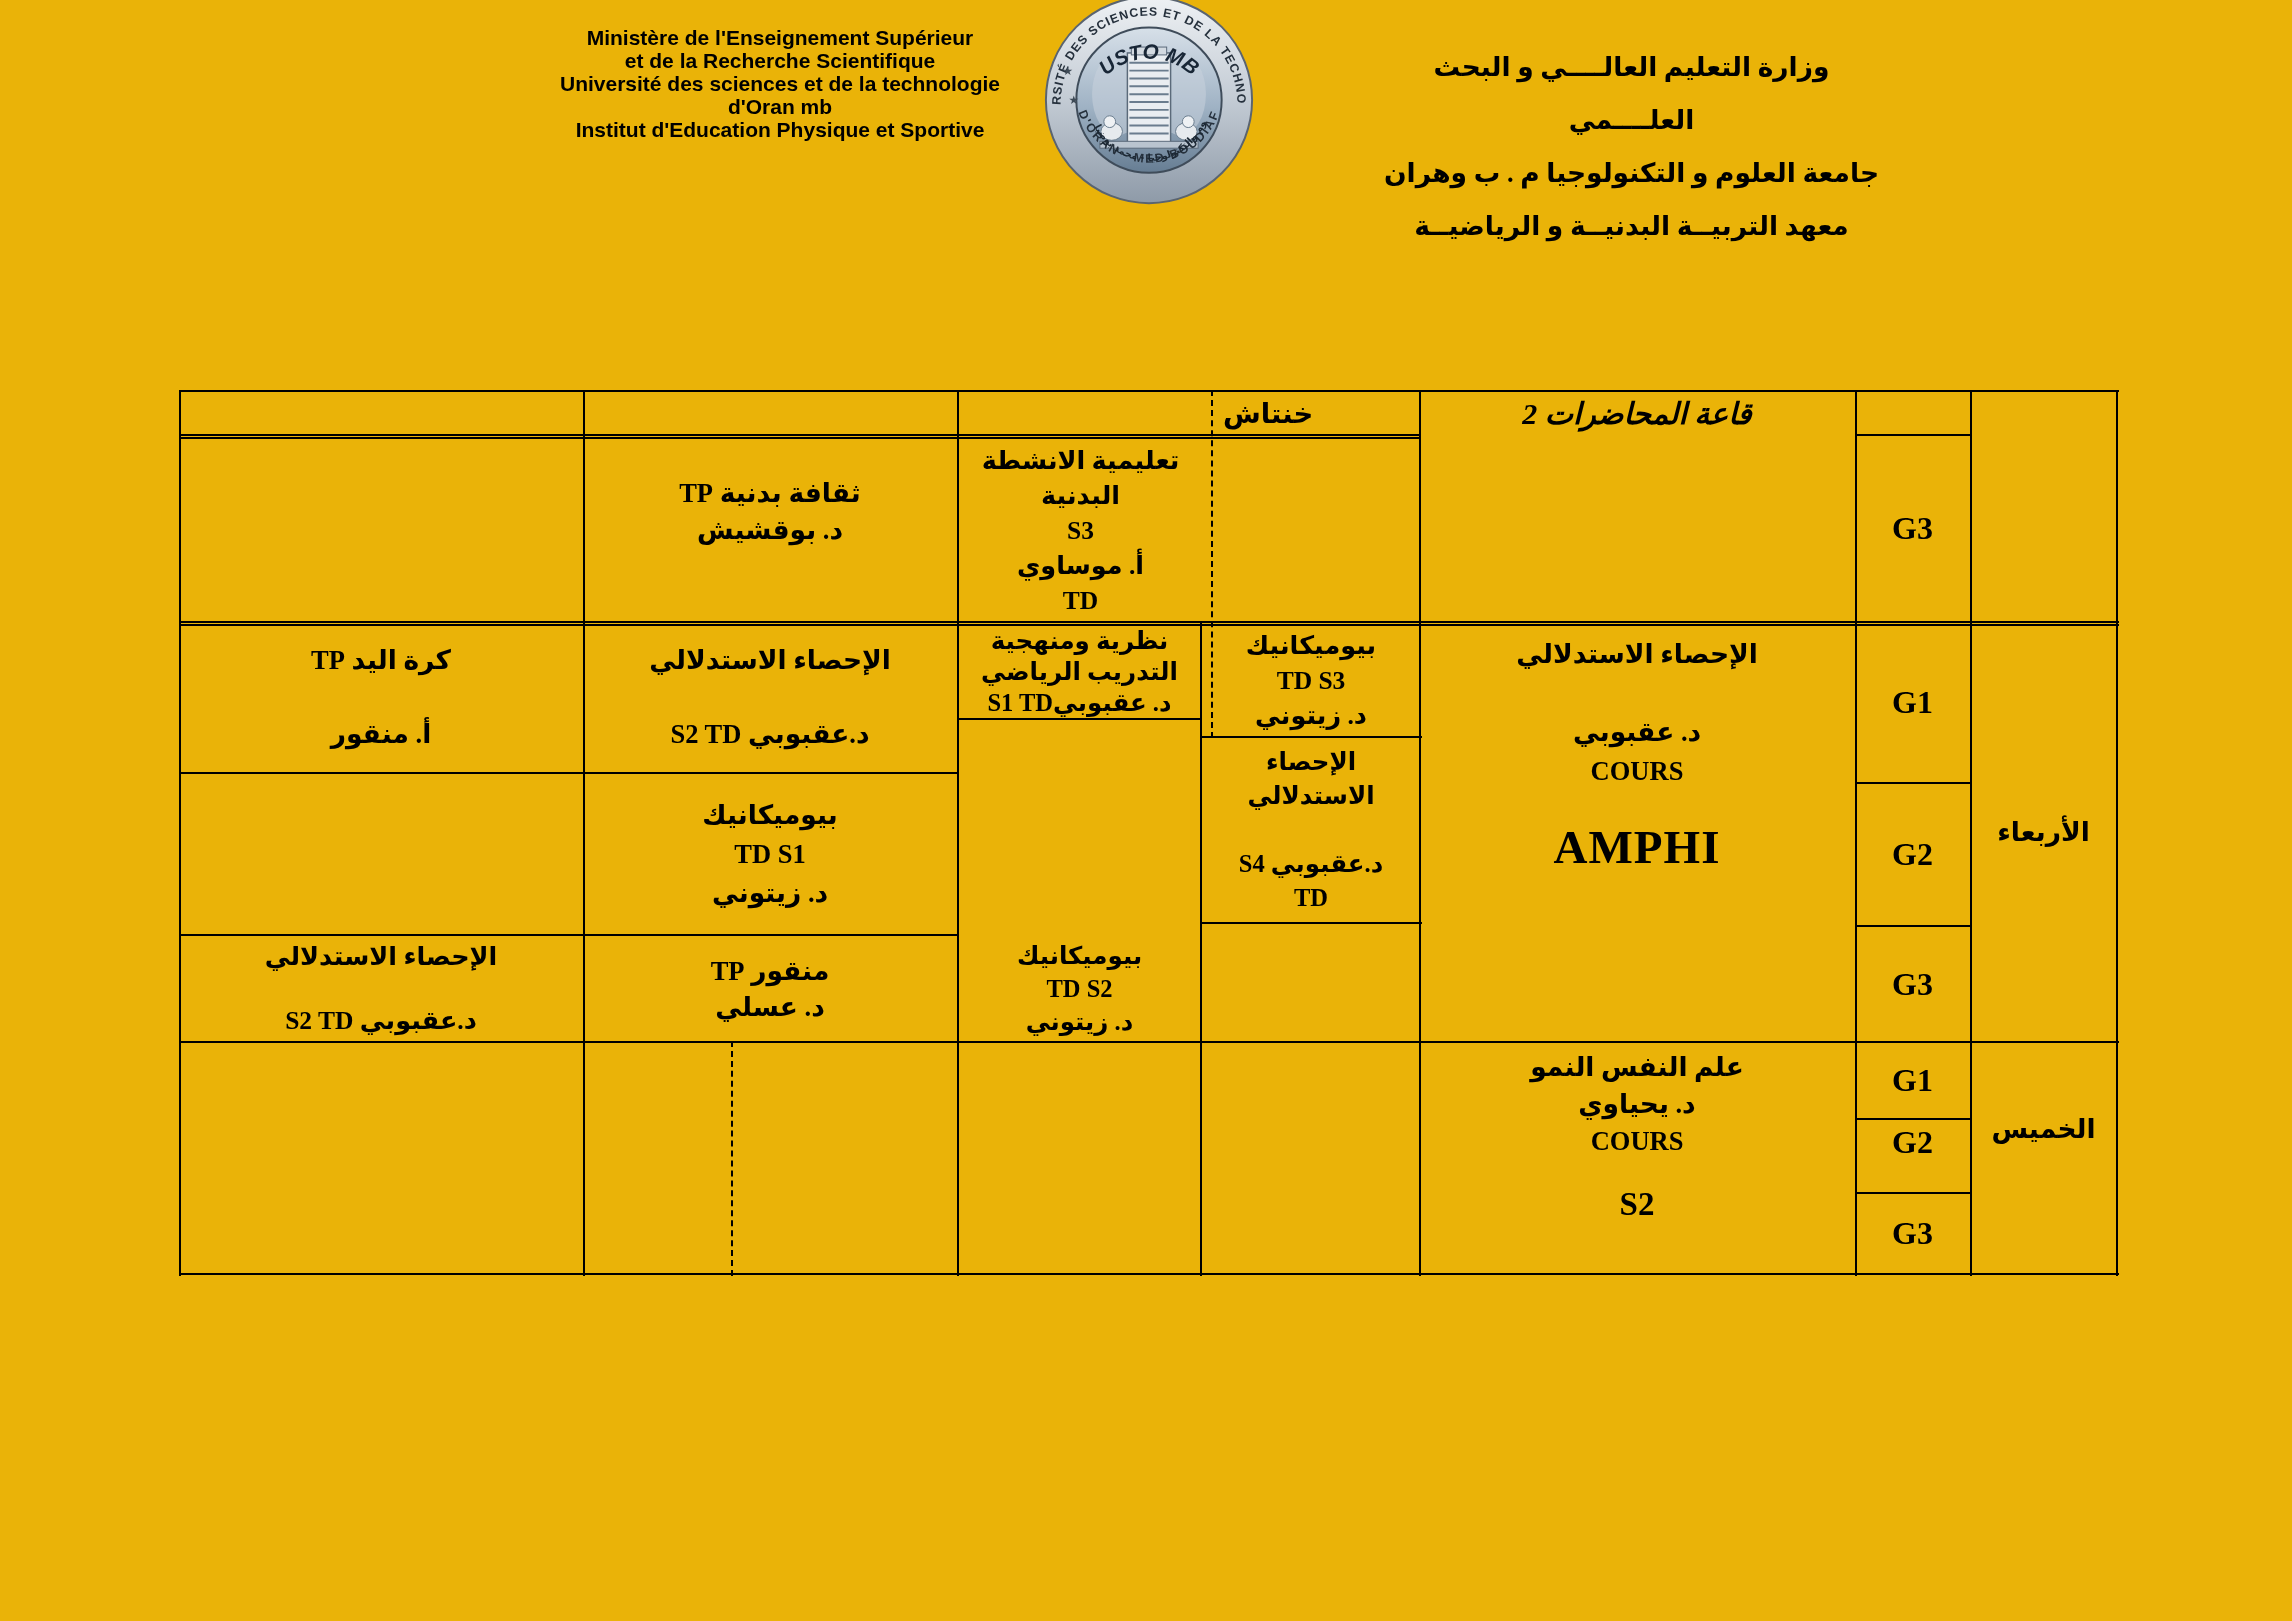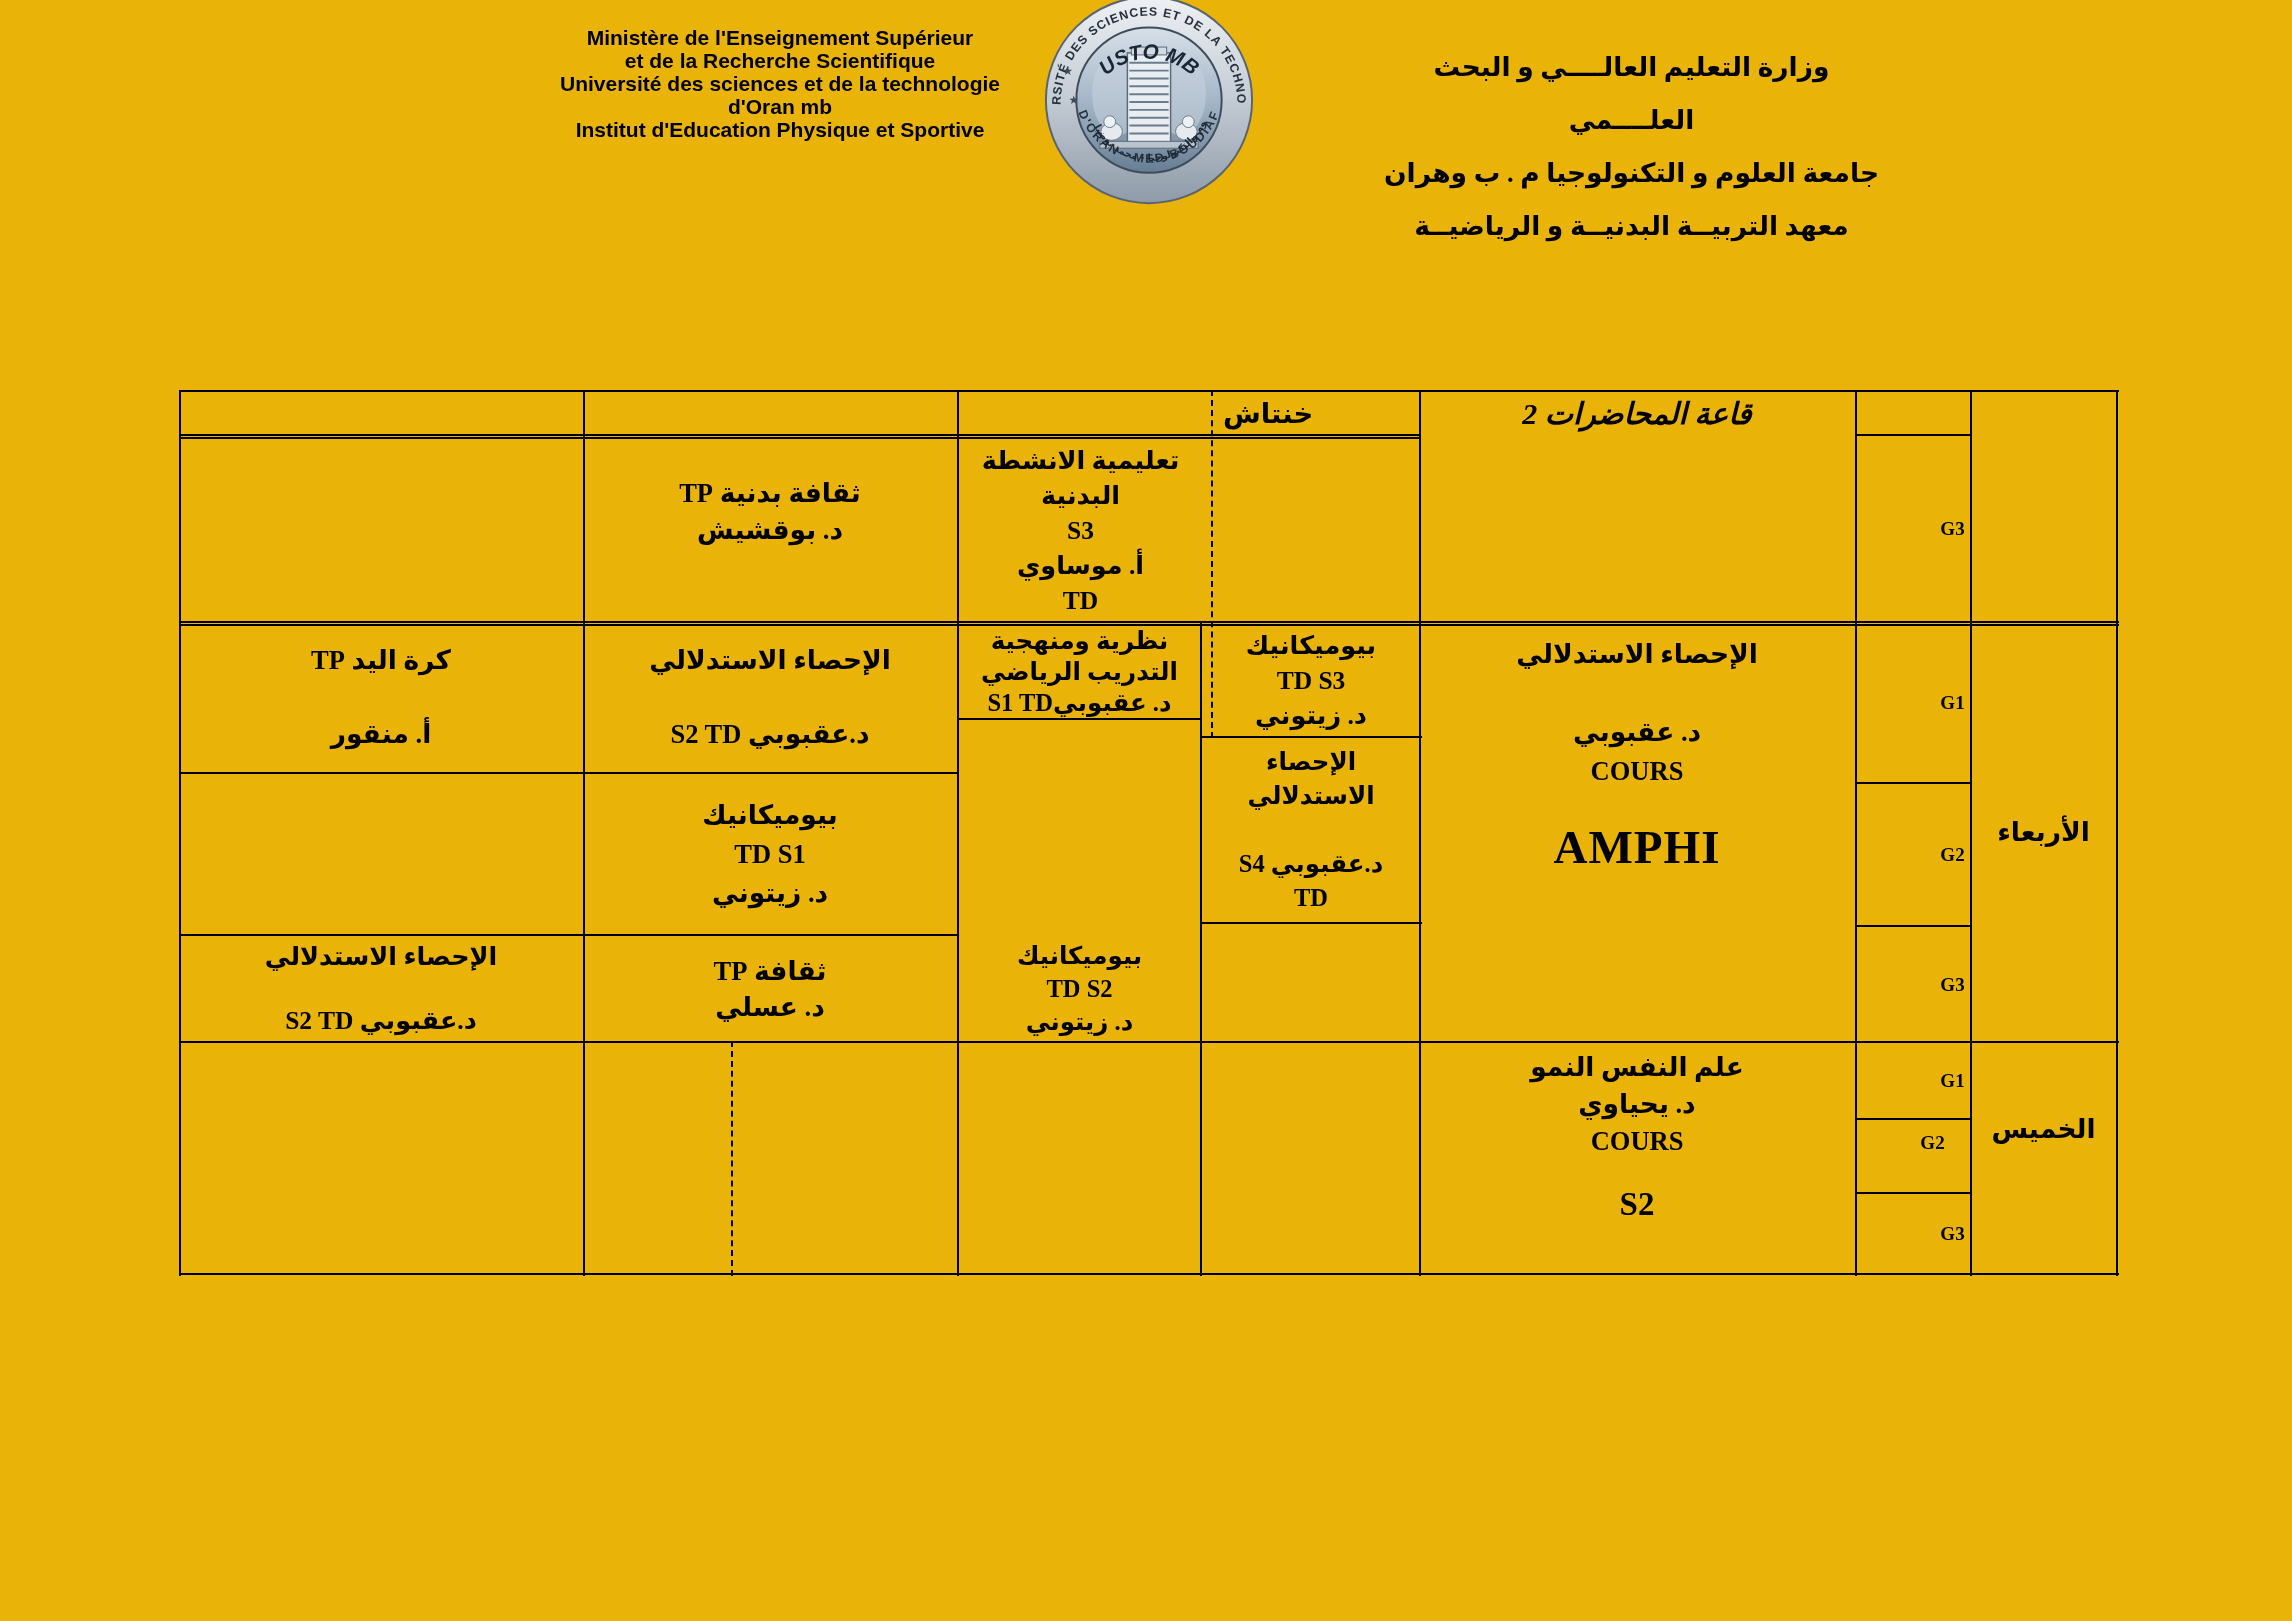--- a/index.html
+++ b/index.html
@@ -16,21 +16,21 @@
   .hl.thick{border-top-width:2.9px;}
   .hl.dbl{border-top:5.9px double #000;}
   .vl{position:absolute;width:0;border-left:2px solid #000;}
   .vl.thick{border-left-width:2.9px;}
   .vl.dash{border-left-style:dashed;}
   
   .cell{position:absolute;display:flex;flex-direction:column;justify-content:center;
         align-items:center;text-align:center;white-space:pre-line;font-weight:bold;
         direction:rtl;font-size:26.5px;line-height:37px;}
   .cell.top{justify-content:flex-start;}
-  .g-label{font-size:19px;line-height:33px;direction:ltr;padding-left:40px;}
+  .g-label{font-size:32px;line-height:33px;direction:ltr;}
   .hall-title{font-size:30px;line-height:43px;}
   .amphi-big{font-size:47px;line-height:51px;margin-top:31px;letter-spacing:1px;direction:ltr;}
   .s2-big{font-size:33px;line-height:37px;margin-top:25.5px;direction:ltr;}
   .logo-wrap{position:absolute;left:1041px;top:-3.9px;width:216px;height:216px;}
 </style>
 </head>
 <body>
 
 <div id="page">
 
@@ -176,21 +176,21 @@
 د. زيتوني</div>
   <div class="cell" style="left:1204px;top:738px;width:214px;height:184px;font-size:24.5px;line-height:34px;">الإحصاء
 الاستدلالي
 
 د.عقبوبي S4
 TD</div>
 
   <div class="cell" style="left:181px;top:936px;width:400px;height:105px;font-size:25.5px;line-height:32px;">الإحصاء الاستدلالي
 
 د.عقبوبي S2 TD</div>
-  <div class="cell" style="left:585px;top:936px;width:370px;height:105px;line-height:36px;">ثقافة  TP
+  <div class="cell" style="left:585px;top:936px;width:370px;height:105px;line-height:36px;">منقور  TP
 د. عسلي</div>
   <div class="cell" style="left:959px;top:936px;width:241px;height:105px;font-size:24.5px;line-height:33px;">بيوميكانيك
 TD S2
 د. زيتوني</div>
 
   <div class="cell top" style="left:1421px;top:1049px;width:432px;height:223px;line-height:37px;">
     <span>علم النفس النمو
 د. يحياوي
 COURS</span>
     <span class="s2-big">S2</span>

